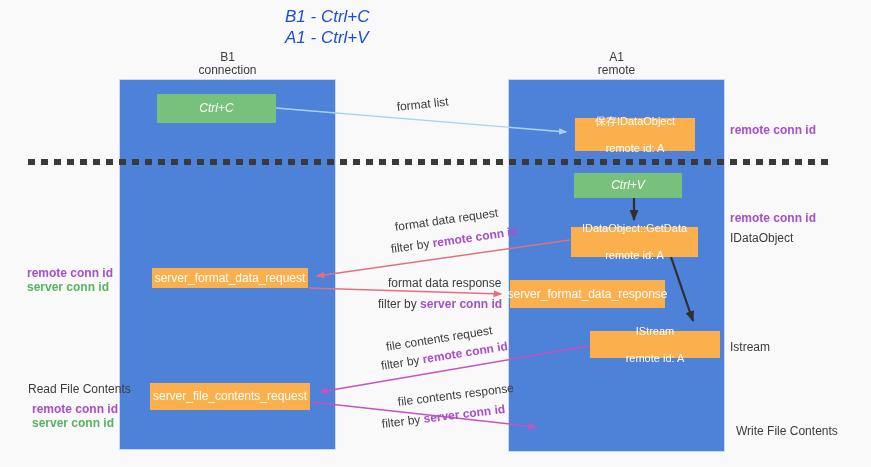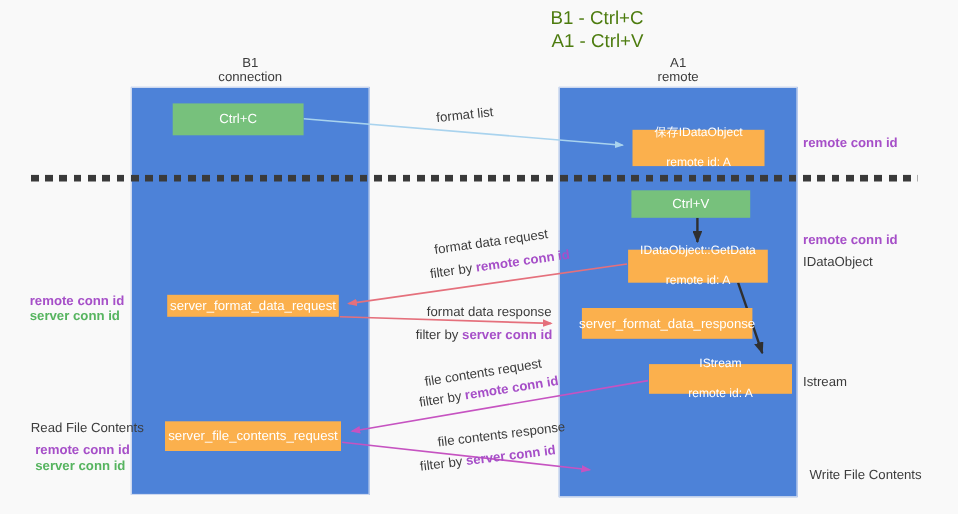--- a/index.html
+++ b/index.html
@@ -17,28 +17,28 @@
   .s-black   { stroke:var(--arrow-black);     stroke-width:2.2; }
   .s-salmon  { stroke:var(--arrow-salmon);    stroke-width:1.5; }
   .s-magenta { stroke:var(--arrow-magenta);   stroke-width:1.5; }
   .f-blue    { fill:var(--arrow-lightblue); }
   .f-black   { fill:var(--arrow-black); }
   .f-salmon  { fill:var(--arrow-salmon); }
   .f-magenta { fill:var(--arrow-magenta); }
   .node { position:absolute; z-index:3; display:flex; flex-direction:column; align-items:center;
           justify-content:center; color:#fff; text-align:center; box-sizing:border-box; line-height:13px; }
   .orange { background:var(--node-orange); }
-  .green  { background:var(--node-green); }
+  .green  { background:var(--node-green);font-style:italic; }
   .fs11 { font-size:11px;gap:14px; } .fs12 { font-size:12px; }
   .lbl { position:absolute; z-index:4; font-size:12px; white-space:nowrap; color:var(--text-dark); }
   .purple  { color:var(--text-purple); font-weight:bold; }
   .greentx { color:var(--text-green);  font-weight:bold; }
   .hdr { position:absolute; z-index:4; text-align:center; font-size:12px; line-height:13px; }
-  .title { position:absolute; z-index:4; left:285px; top:6px; width:300px; text-align:right;
-           font-size:17px; line-height:21px; color:#4d7c0f; }
+  .title { position:absolute; z-index:4; left:285px; top:6px; width:300px; text-align:left;
+           font-size:17px; line-height:21px; color:#1d4ed8;font-style:italic; }
   .rot { transform-origin:left top; }
 </style>
 </head>
 <body>
 
 <div id="canvas">
 
   <div class="title">
     <div>B1 - Ctrl+C</div>
     <div>A1 - Ctrl+V</div>
@@ -92,21 +92,21 @@
   <div class="node green fs12" style="left:574px;top:173px;width:108px;height:25px">
     <div>Ctrl+V</div>
   </div>
   <div class="node orange fs11" style="left:571px;top:227px;width:127px;height:30px">
     <div>IDataObject::GetData</div>
     <div>remote id: A</div>
   </div>
   <div class="node orange fs12" style="left:152px;top:268px;width:156px;height:20px">
     <div>server_format_data_request</div>
   </div>
-  <div class="node orange fs12" style="left:529px;top:280px;width:155px;height:28px">
+  <div class="node orange fs12" style="left:510px;top:280px;width:155px;height:28px">
     <div>server_format_data_response</div>
   </div>
   <div class="node orange fs11" style="left:590px;top:331px;width:130px;height:27px">
     <div>IStream</div>
     <div>remote id: A</div>
   </div>
   <div class="node orange fs12" style="left:150px;top:383px;width:160px;height:27px">
     <div>server_file_contents_request</div>
   </div>
 

